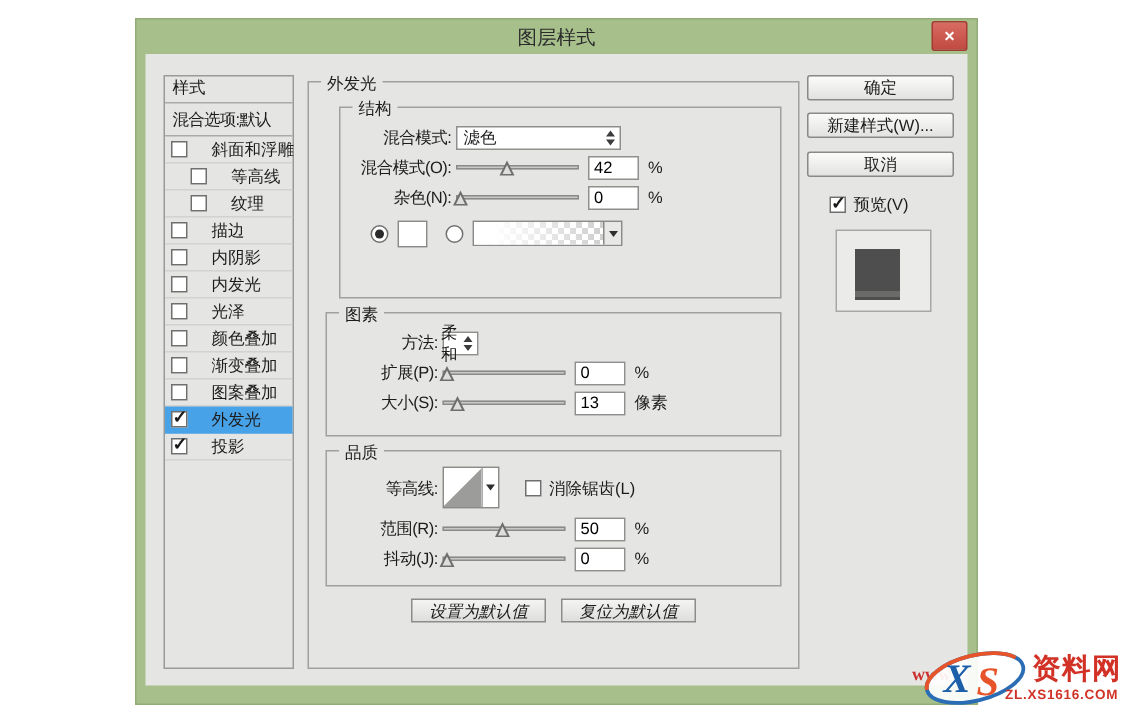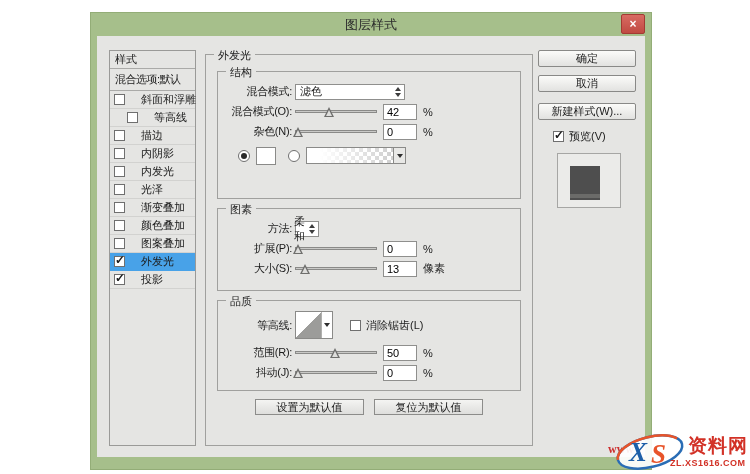--- a/index.html
+++ b/index.html
@@ -29,21 +29,21 @@
   .sb-item.selected { background:#48a2e8; border-bottom-color:#48a2e8; }
   .cb { width:11px; height:11px; min-width:11px; border:1px solid #6f6f6f; background:#fff; position:relative; }
   .cb.checked::after { content:"✓"; position:absolute; left:0px; top:-4px; font-size:12px; font-weight:bold; color:#1a1a1a; }
 
   
   .main-panel { position:absolute; left:108px; top:18px; width:328px; height:392px;
     border:1px solid #a0a09e; }
   .legend { position:absolute; top:-7px; left:8px; background:#e5e5e3; padding:0 4px; white-space:nowrap; }
   .main-inner { padding:16px 11px 0 11px; }
   .fs { position:relative; border:1px solid #a0a09e; padding:12px 8px 0 8px; }
-  .fs1 { height:128px; }
+  .fs1 { height:128px;margin-left:9px; }
   .fs2 { height:83px; margin-top:9px; }
   .fs3 { height:91px; margin-top:9px; padding-top:10px; }
   .row { display:flex; align-items:center; margin-bottom:5px; height:15px; }
   .lbl { width:66px; min-width:66px; text-align:right; margin-right:3px; white-space:nowrap; letter-spacing:-0.3px; }
   .select { height:16px; background:#fff; border:1px solid #8f8f8d; display:flex; align-items:center; padding:0 3px 0 4px; }
   .select.wide { width:110px; }
   .select.small { width:24px;justify-content:flex-end; }
   .dd-ar { display:flex; flex-direction:column; gap:2px; margin-left:auto; padding-left:4px; }
   .dd-ar i { width:0; height:0; border-left:3px solid transparent; border-right:3px solid transparent; display:block; }
   .dd-ar .up { border-bottom:4px solid #3c3c3c; }
@@ -72,22 +72,22 @@
     background-size:100% 100%, 8px 8px, 8px 8px;
     background-position:0 0, 0 0, 4px 4px; }
   .grad-btn { width:12px; border-left:1px solid #8a8a88; background:#e8e8e6; display:flex; align-items:center; justify-content:center; }
   .grad-btn i, .contour-btn i { width:0; height:0; border-left:3px solid transparent; border-right:3px solid transparent; border-top:4px solid #2e2e2e; display:block; }
   .contour-row { height:28px; margin-bottom:6px; }
   .contour-wrap { display:flex; border:1px solid #8a8a88; height:28px; background:#fff; }
   .contour { width:26px; background:linear-gradient(135deg,#ffffff 49%,#9c9c9a 50%); border-right:1px solid #b0b0ae; }
   .contour-btn { width:10px; display:flex; align-items:center; justify-content:center; }
   .aa-check { display:flex; align-items:center; gap:5px; margin-left:17px; }
   .def-btns { display:flex; justify-content:center; gap:10px; margin-top:8px; }
-  .def-btn { width:109px; height:16px; background:linear-gradient(#f4f4f2,#dededc); border:1px solid #8c8c8a;
-    display:flex; align-items:center; justify-content:center; white-space:nowrap; }
+  .def-btn { width:90px; height:16px; background:linear-gradient(#f4f4f2,#dededc); border:1px solid #8c8c8a;
+    display:flex; align-items:center; justify-content:center; white-space:nowrap;font-style:italic; }
 
   
   .right-col { position:absolute; left:441px; top:14px; width:98px; }
   .action-btn { height:17px; border:1px solid #898987; border-radius:2px;
     background:linear-gradient(#fbfbf9,#e2e2e0); display:flex; align-items:center; justify-content:center;
     white-space:nowrap; }
   .btn-ok { margin-bottom:8px; }
   .btn-cancel { margin-bottom:11px; }
   .btn-newstyle { margin-bottom:9px; }
   .preview-row { display:flex; align-items:center; gap:5px; margin-left:15px; height:14px; }
@@ -120,43 +120,47 @@
       <div class="sb-blend">混合选项:默认</div>
 
       <div class="sb-item">
         <span class="cb"></span>
         <span>斜面和浮雕</span>
       </div>
       <div class="sb-item indent">
         <span class="cb"></span>
         <span>等高线</span>
       </div>
+      <div class="sb-item indent">
+        <span class="cb"></span>
+        <span>纹理</span>
+      </div>
       <div class="sb-item">
         <span class="cb"></span>
         <span>描边</span>
       </div>
       <div class="sb-item">
         <span class="cb"></span>
         <span>内阴影</span>
       </div>
       <div class="sb-item">
         <span class="cb"></span>
         <span>内发光</span>
       </div>
       <div class="sb-item">
         <span class="cb"></span>
         <span>光泽</span>
       </div>
       <div class="sb-item">
         <span class="cb"></span>
+        <span>颜色叠加</span>
+      </div>
+      <div class="sb-item">
+        <span class="cb"></span>
         <span>渐变叠加</span>
-      </div>
-      <div class="sb-item">
-        <span class="cb"></span>
-        <span>颜色叠加</span>
       </div>
       <div class="sb-item">
         <span class="cb"></span>
         <span>图案叠加</span>
       </div>
       <div class="sb-item selected">
         <span class="cb checked"></span>
         <span>外发光</span>
       </div>
       <div class="sb-item">
@@ -281,22 +285,22 @@
 
         <div class="def-btns">
           <div class="def-btn">设置为默认值</div>
           <div class="def-btn">复位为默认值</div>
         </div>
       </div>
     </div>
 
     <div class="right-col">
       <div class="action-btn btn-ok">确定</div>
+      <div class="action-btn btn-newstyle">新建样式(W)...</div>
       <div class="action-btn btn-cancel">取消</div>
-      <div class="action-btn btn-newstyle">新建样式(W)...</div>
       <div class="preview-row">
         <span class="cb checked"></span>
         <span>预览(V)</span>
       </div>
       <div class="preview-thumb">
         <div class="preview-dark"></div>
       </div>
     </div>
 
   </div>

